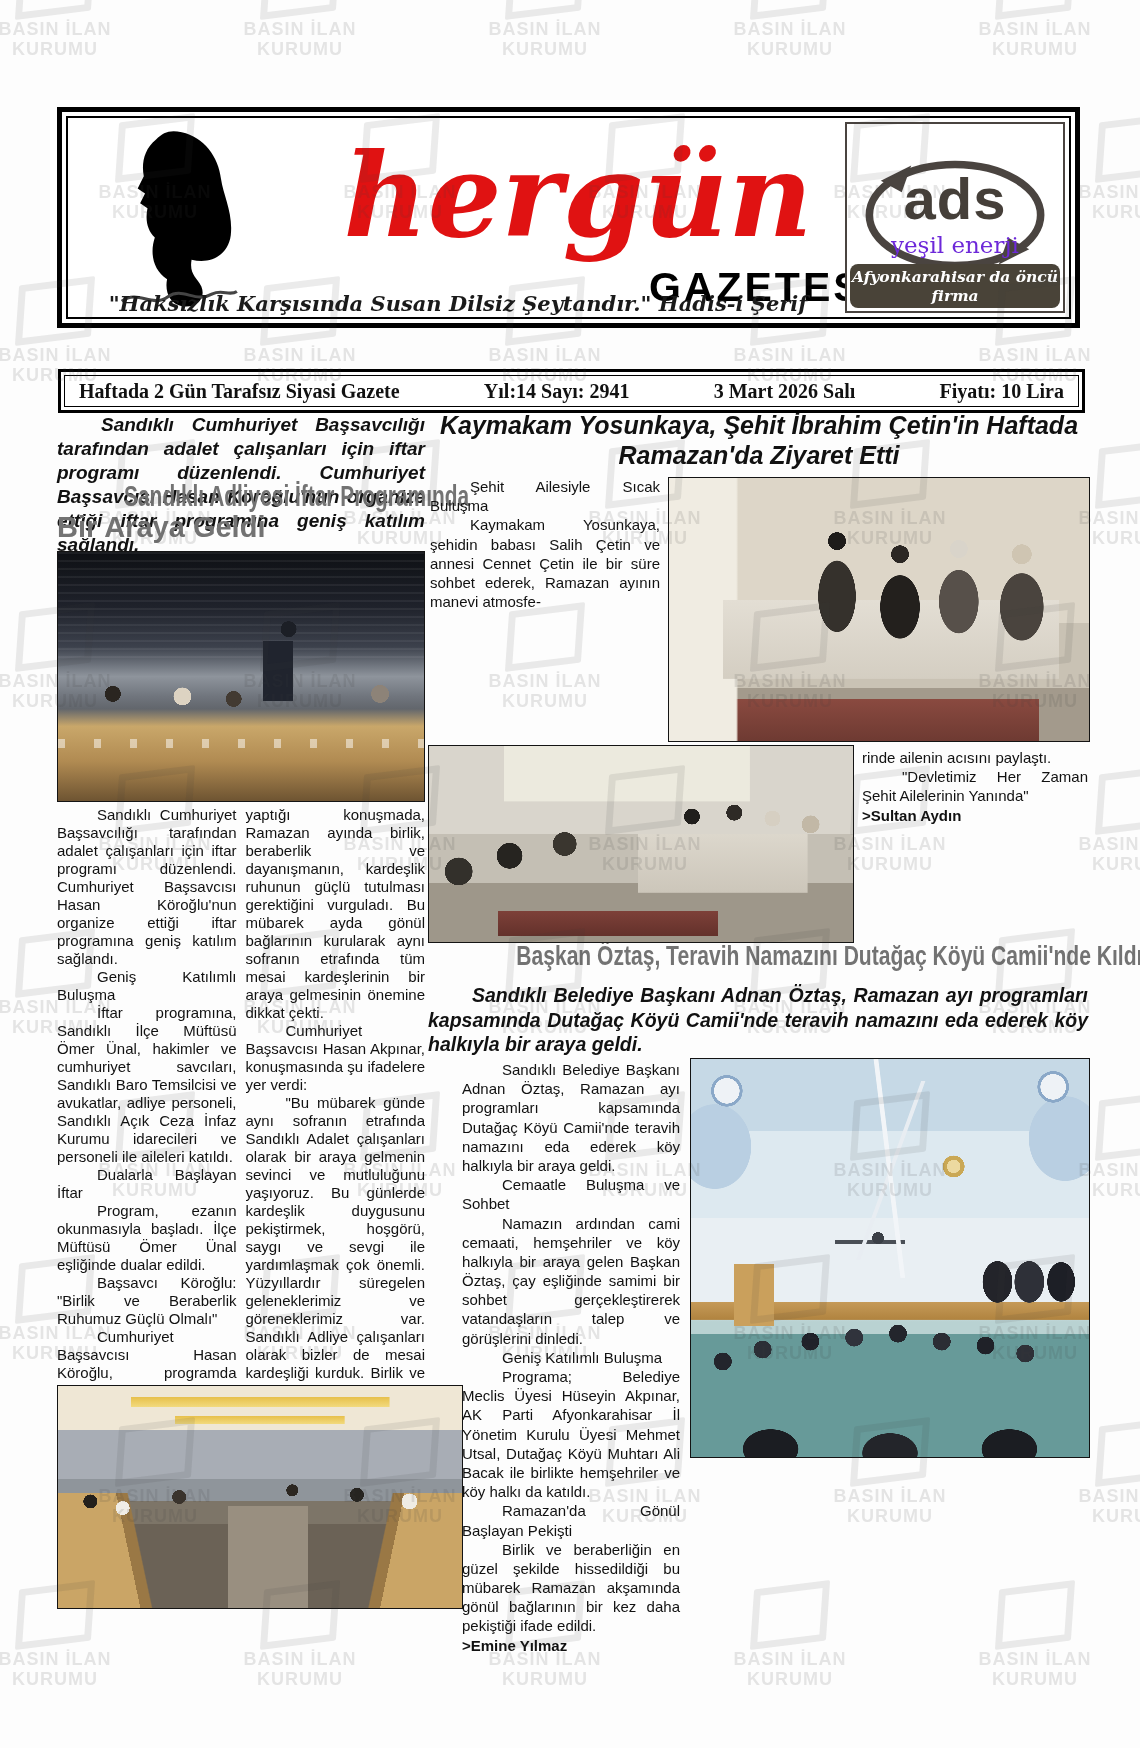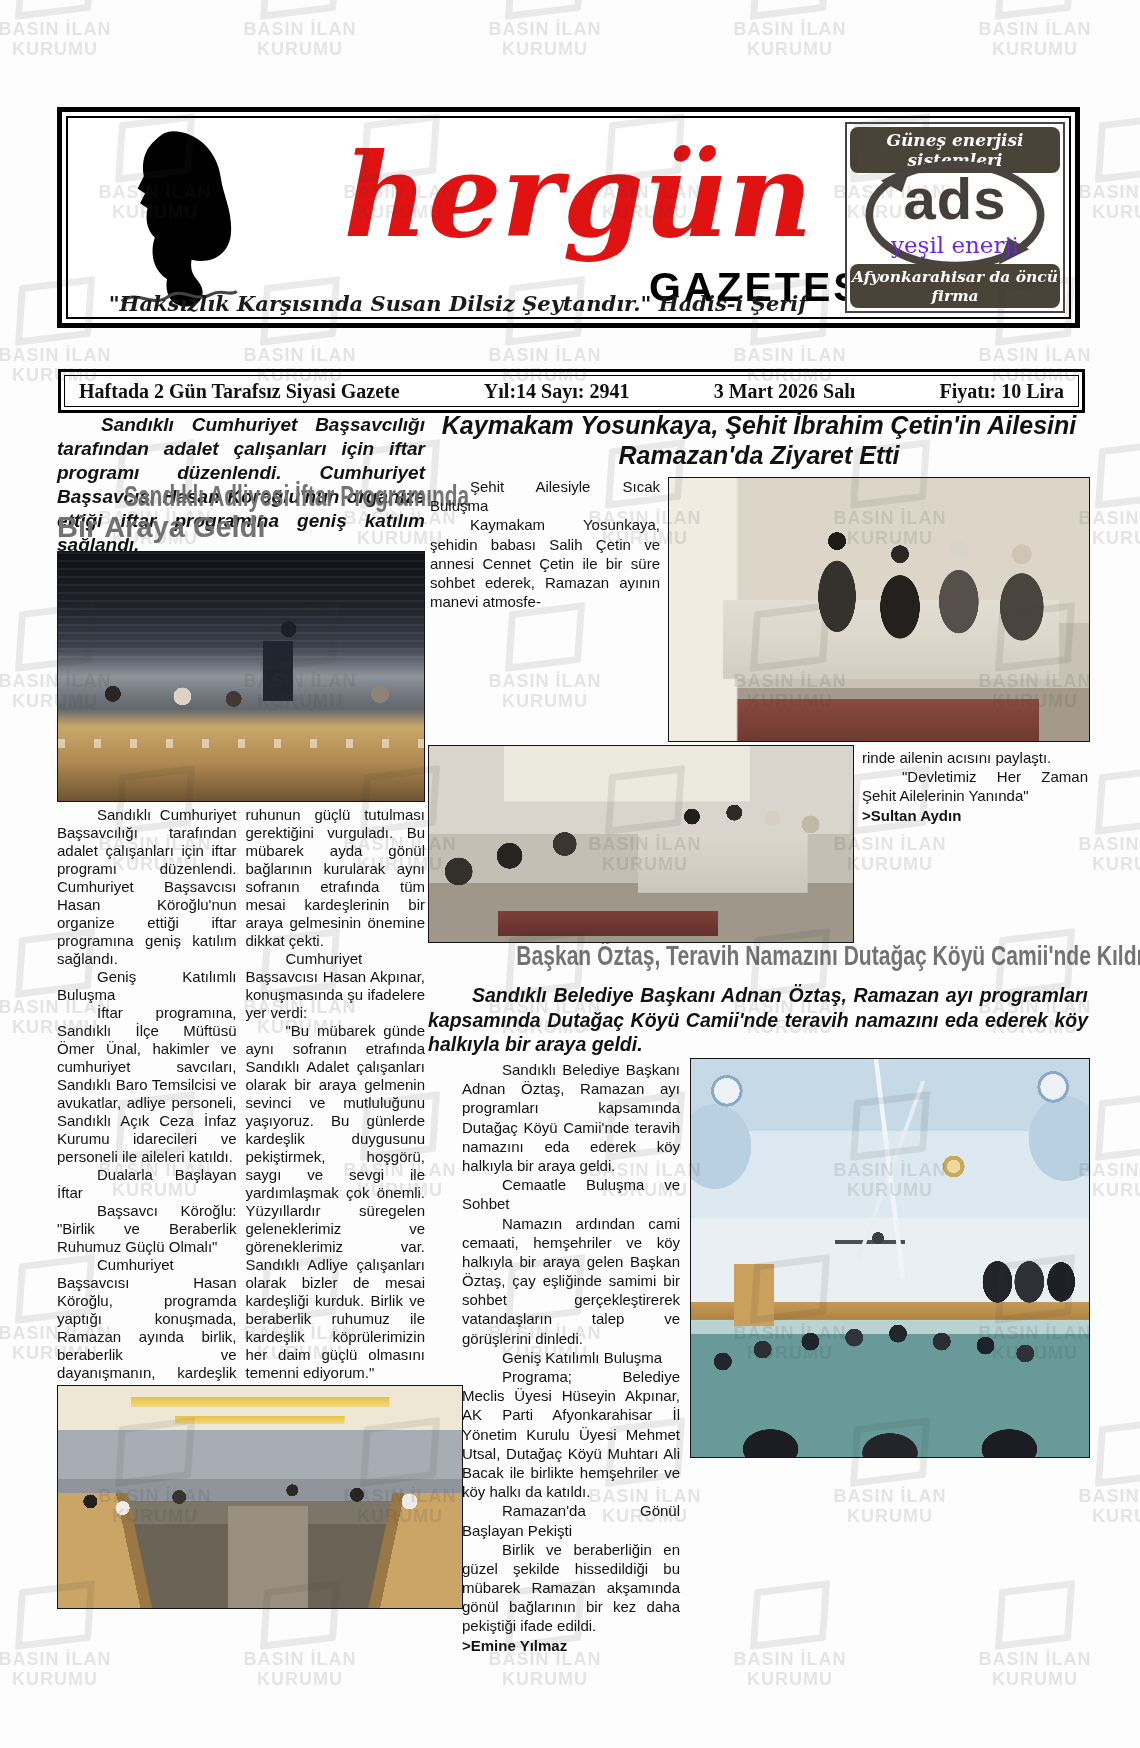--- a/index.html
+++ b/index.html
@@ -144,21 +144,20 @@
     <svg viewBox="0 0 120 160" width="210" height="196" preserveAspectRatio="xMidYMid meet">
       <path d="M38 16 C28 24 26 36 28 46 L23 56 L29 60 L25 68 L31 72 C29 82 31 90 37 96 C33 108 35 122 47 130 C45 140 49 150 59 152 C71 154 79 146 75 136 C71 128 65 126 67 114 C83 118 97 110 99 94 C101 76 93 62 91 48 C89 30 77 14 59 10 C49 8 44 10 38 16 Z" fill="#000"></path>
       <path d="M10 148 C24 138 34 154 48 144 C60 136 70 150 84 142 C92 138 98 144 104 140" stroke="#444" stroke-width="2.5" fill="none"></path>
     </svg>
   </div>
   <div class="mast-script">hergün</div>
   <div class="mast-sub">GAZETESİ</div>
   <div class="mast-slogan">"Haksızlık Karşısında Susan Dilsiz Şeytandır." Hadis-i Şerif</div>
 
   <div class="ad-box">
-    <div class="ad-banner">Güneş enerjisi sistemleri</div>
     <div class="ad-logo">
       <svg viewBox="0 0 200 124" width="200" height="118">
         <ellipse cx="100" cy="62" rx="90" ry="53" fill="none" stroke="#4a4440" stroke-width="8"></ellipse>
         <path d="M22 26 L54 10 L44 38 Z" fill="#4a4440"></path>
         <path d="M178 98 L146 114 L156 86 Z" fill="#4a4440"></path>
       </svg>
       <div class="ads-word">ads</div>
       <div class="ads-sub">yeşil enerji</div>
     </div>
     <div class="ad-banner bottom">Afyonkarahisar da öncü firma</div>
@@ -179,29 +178,30 @@
   <span class="cond l2">Bir Araya Geldi</span>
 </div>
 
 <div class="photo" id="photo-iftar"></div>
 
 <div class="abs bodytext body-cols" style="left:57px;top:806px;width:368px;height:576px;">
     <p class="para">Sandıklı Cumhuriyet Başsavcılığı tarafından adalet çalışanları için iftar programı düzenlendi. Cumhuriyet Başsavcısı Hasan Köroğlu'nun organize ettiği iftar programına geniş katılım sağlandı.</p>
     <p class="para">Geniş Katılımlı Buluşma</p>
     <p class="para">İftar programına, Sandıklı İlçe Müftüsü Ömer Ünal, hakimler ve cumhuriyet savcıları, Sandıklı Baro Temsilcisi ve avukatlar, adliye personeli, Sandıklı Açık Ceza İnfaz Kurumu idarecileri ve personeli ile aileleri katıldı.</p>
     <p class="para">Dualarla Başlayan İftar</p>
+    <p class="para">Program, ezanın okunmasıyla başladı. İlçe Müftüsü Ömer Ünal eşliğinde dualar edildi.</p>
     <p class="para">Başsavcı Köroğlu: "Birlik ve Beraberlik Ruhumuz Güçlü Olmalı"</p>
     <p class="para">Cumhuriyet Başsavcısı Hasan Köroğlu, programda yaptığı konuşmada, Ramazan ayında birlik, beraberlik ve dayanışmanın, kardeşlik ruhunun güçlü tutulması gerektiğini vurguladı. Bu mübarek ayda gönül bağlarının kurularak aynı sofranın etrafında tüm mesai kardeşlerinin bir araya gelmesinin önemine dikkat çekti.</p>
     <p class="para">Cumhuriyet Başsavcısı Hasan Akpınar, konuşmasında şu ifadelere yer verdi:</p>
     <p class="para">"Bu mübarek günde aynı sofranın etrafında Sandıklı Adalet çalışanları olarak bir araya gelmenin sevinci ve mutluluğunu yaşıyoruz. Bu günlerde kardeşlik duygusunu pekiştirmek, hoşgörü, saygı ve sevgi ile yardımlaşmak çok önemli. Yüzyıllardır süregelen geleneklerimiz ve göreneklerimiz var. Sandıklı Adliye çalışanları olarak bizler de mesai kardeşliği kurduk. Birlik ve beraberlik ruhumuz ile kardeşlik köprülerimizin her daim güçlü olmasını temenni ediyorum."</p>
   </div>
 
 <div class="photo" id="photo-restaurant"></div>
 
-<div class="abs hl2" style="left:430px;top:410px;width:658px;">Kaymakam Yosunkaya, Şehit İbrahim Çetin'in Ailesini Ramazan'da Ziyaret Etti</div>
+<div class="abs hl2" style="left:430px;top:410px;width:658px;">Kaymakam Yosunkaya, Şehit İbrahim Çetin'in Haftada Ramazan'da Ziyaret Etti</div>
 
 <div class="abs coltext" style="left:430px;top:477px;width:230px;height:258px;overflow:hidden;">
     <p class="para">Şehit Ailesiyle Sıcak Buluşma</p>
     <p class="para">Kaymakam Yosunkaya, şehidin babası Salih Çetin ve annesi Cennet Çetin ile bir süre sohbet ederek, Ramazan ayının manevi atmosfe-</p>
   </div>
 
 <div class="photo" id="photo-sehit1"></div>
 <div class="photo" id="photo-sehit2"></div>
 
 <div class="abs coltext no-first-indent" style="left:862px;top:748px;width:226px;">

